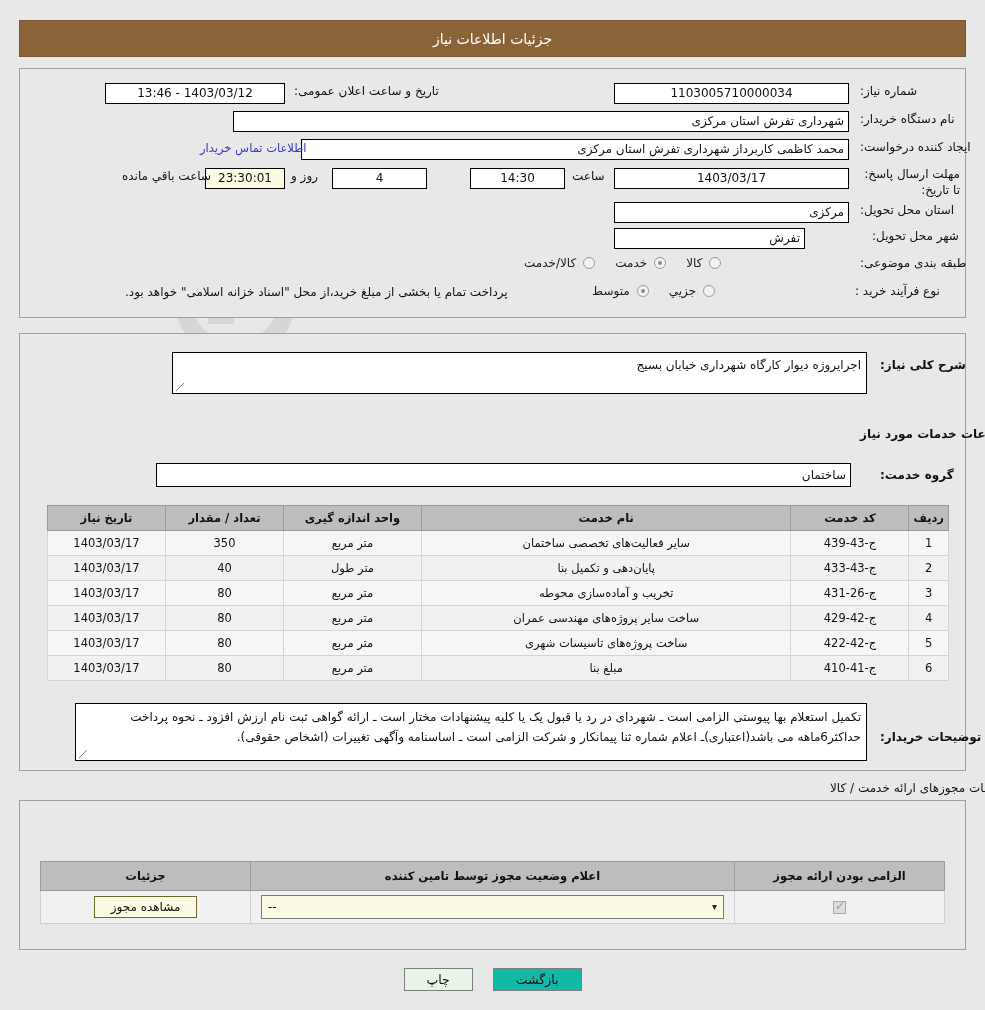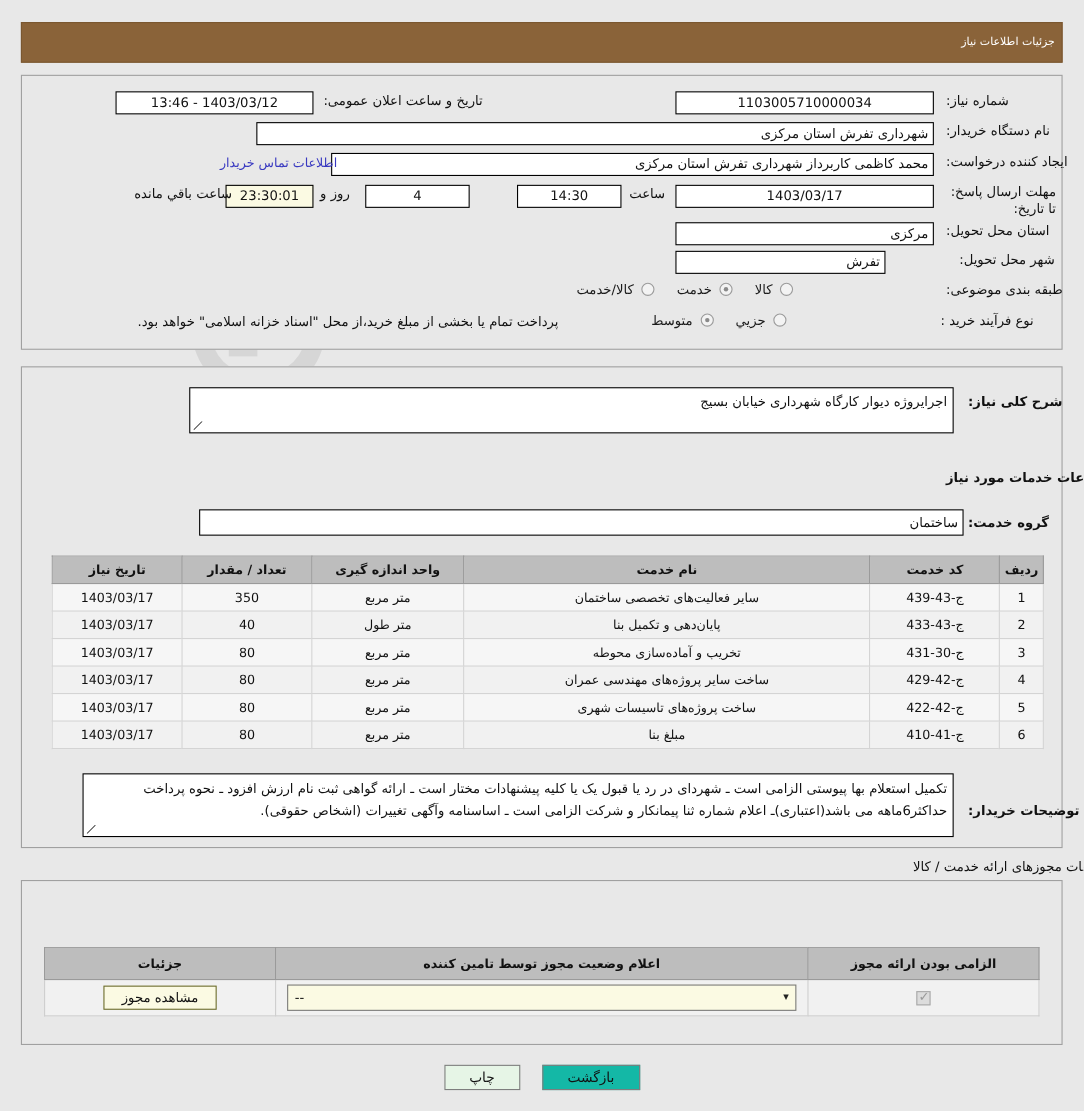--- a/index.html
+++ b/index.html
@@ -52,23 +52,23 @@
   
   .titlebar {
     position: absolute;
     left: 19px; top: 20px;
     width: 947px; height: 37px;
     background: #8a6339;
     border: 1px solid #7a5730;
     color: #ffffff;
     display: flex;
     align-items: center;
-    justify-content: flex-start;
-    padding: 0 6px;
-    font-size: 10px;
+    justify-content: center;
+    padding: 0 18px;
+    font-size: 14px;
     z-index: 10;
   }
 
   
   .panel {
     position: absolute;
     background: #e8e8e8;
     border: 1px solid #a0a0a0;
     z-index: 8;
   }
@@ -378,21 +378,21 @@
   </div>
 
   <div class="panel panel-mid"></div>
 
   <div class="sec-h" style="left:880px; top:358px;">شرح کلی نیاز:</div>
   <div class="tarea" style="position:absolute; left:172px; top:352px; width:695px; height:42px; z-index:12;">اجرایروژه دیوار کارگاه شهرداری خیابان بسیج</div>
 
   <div class="sec-h" style="left:860px; top:427px;">اطلاعات خدمات مورد نیاز</div>
 
   <div class="sec-h" style="left:880px; top:468px;">گروه خدمت:</div>
-  <div class="ti ti-right" style="position:absolute; left:181px; top:463px; width:695px; height:24px; line-height:22px; z-index:12;">ساختمان</div>
+  <div class="ti ti-right" style="position:absolute; left:156px; top:463px; width:695px; height:24px; line-height:22px; z-index:12;">ساختمان</div>
 
   <table class="grid" style="left:47px; top:505px; width:902px;">
     <thead>
       <tr>
         <th style="width:38px;">ردیف</th>
         <th style="width:118px;">کد خدمت</th>
         <th>نام خدمت</th>
         <th style="width:138px;">واحد اندازه گیری</th>
         <th style="width:118px;">تعداد / مقدار</th>
         <th style="width:118px;">تاریخ نیاز</th>
@@ -410,21 +410,21 @@
         <tr>
           <td class="num-ltr">2</td>
           <td class="num-ltr">ج-43-433</td>
           <td>پایان‌دهی و تکمیل بنا</td>
           <td>متر طول</td>
           <td class="num-ltr">40</td>
           <td class="num-ltr">1403/03/17</td>
         </tr>
         <tr>
           <td class="num-ltr">3</td>
-          <td class="num-ltr">ج-30-431</td>
+          <td class="num-ltr">ج-26-431</td>
           <td>تخریب و آماده‌سازی محوطه</td>
           <td>متر مربع</td>
           <td class="num-ltr">80</td>
           <td class="num-ltr">1403/03/17</td>
         </tr>
         <tr>
           <td class="num-ltr">4</td>
           <td class="num-ltr">ج-42-429</td>
           <td>ساخت سایر پروژه‌های مهندسی عمران</td>
           <td>متر مربع</td>

